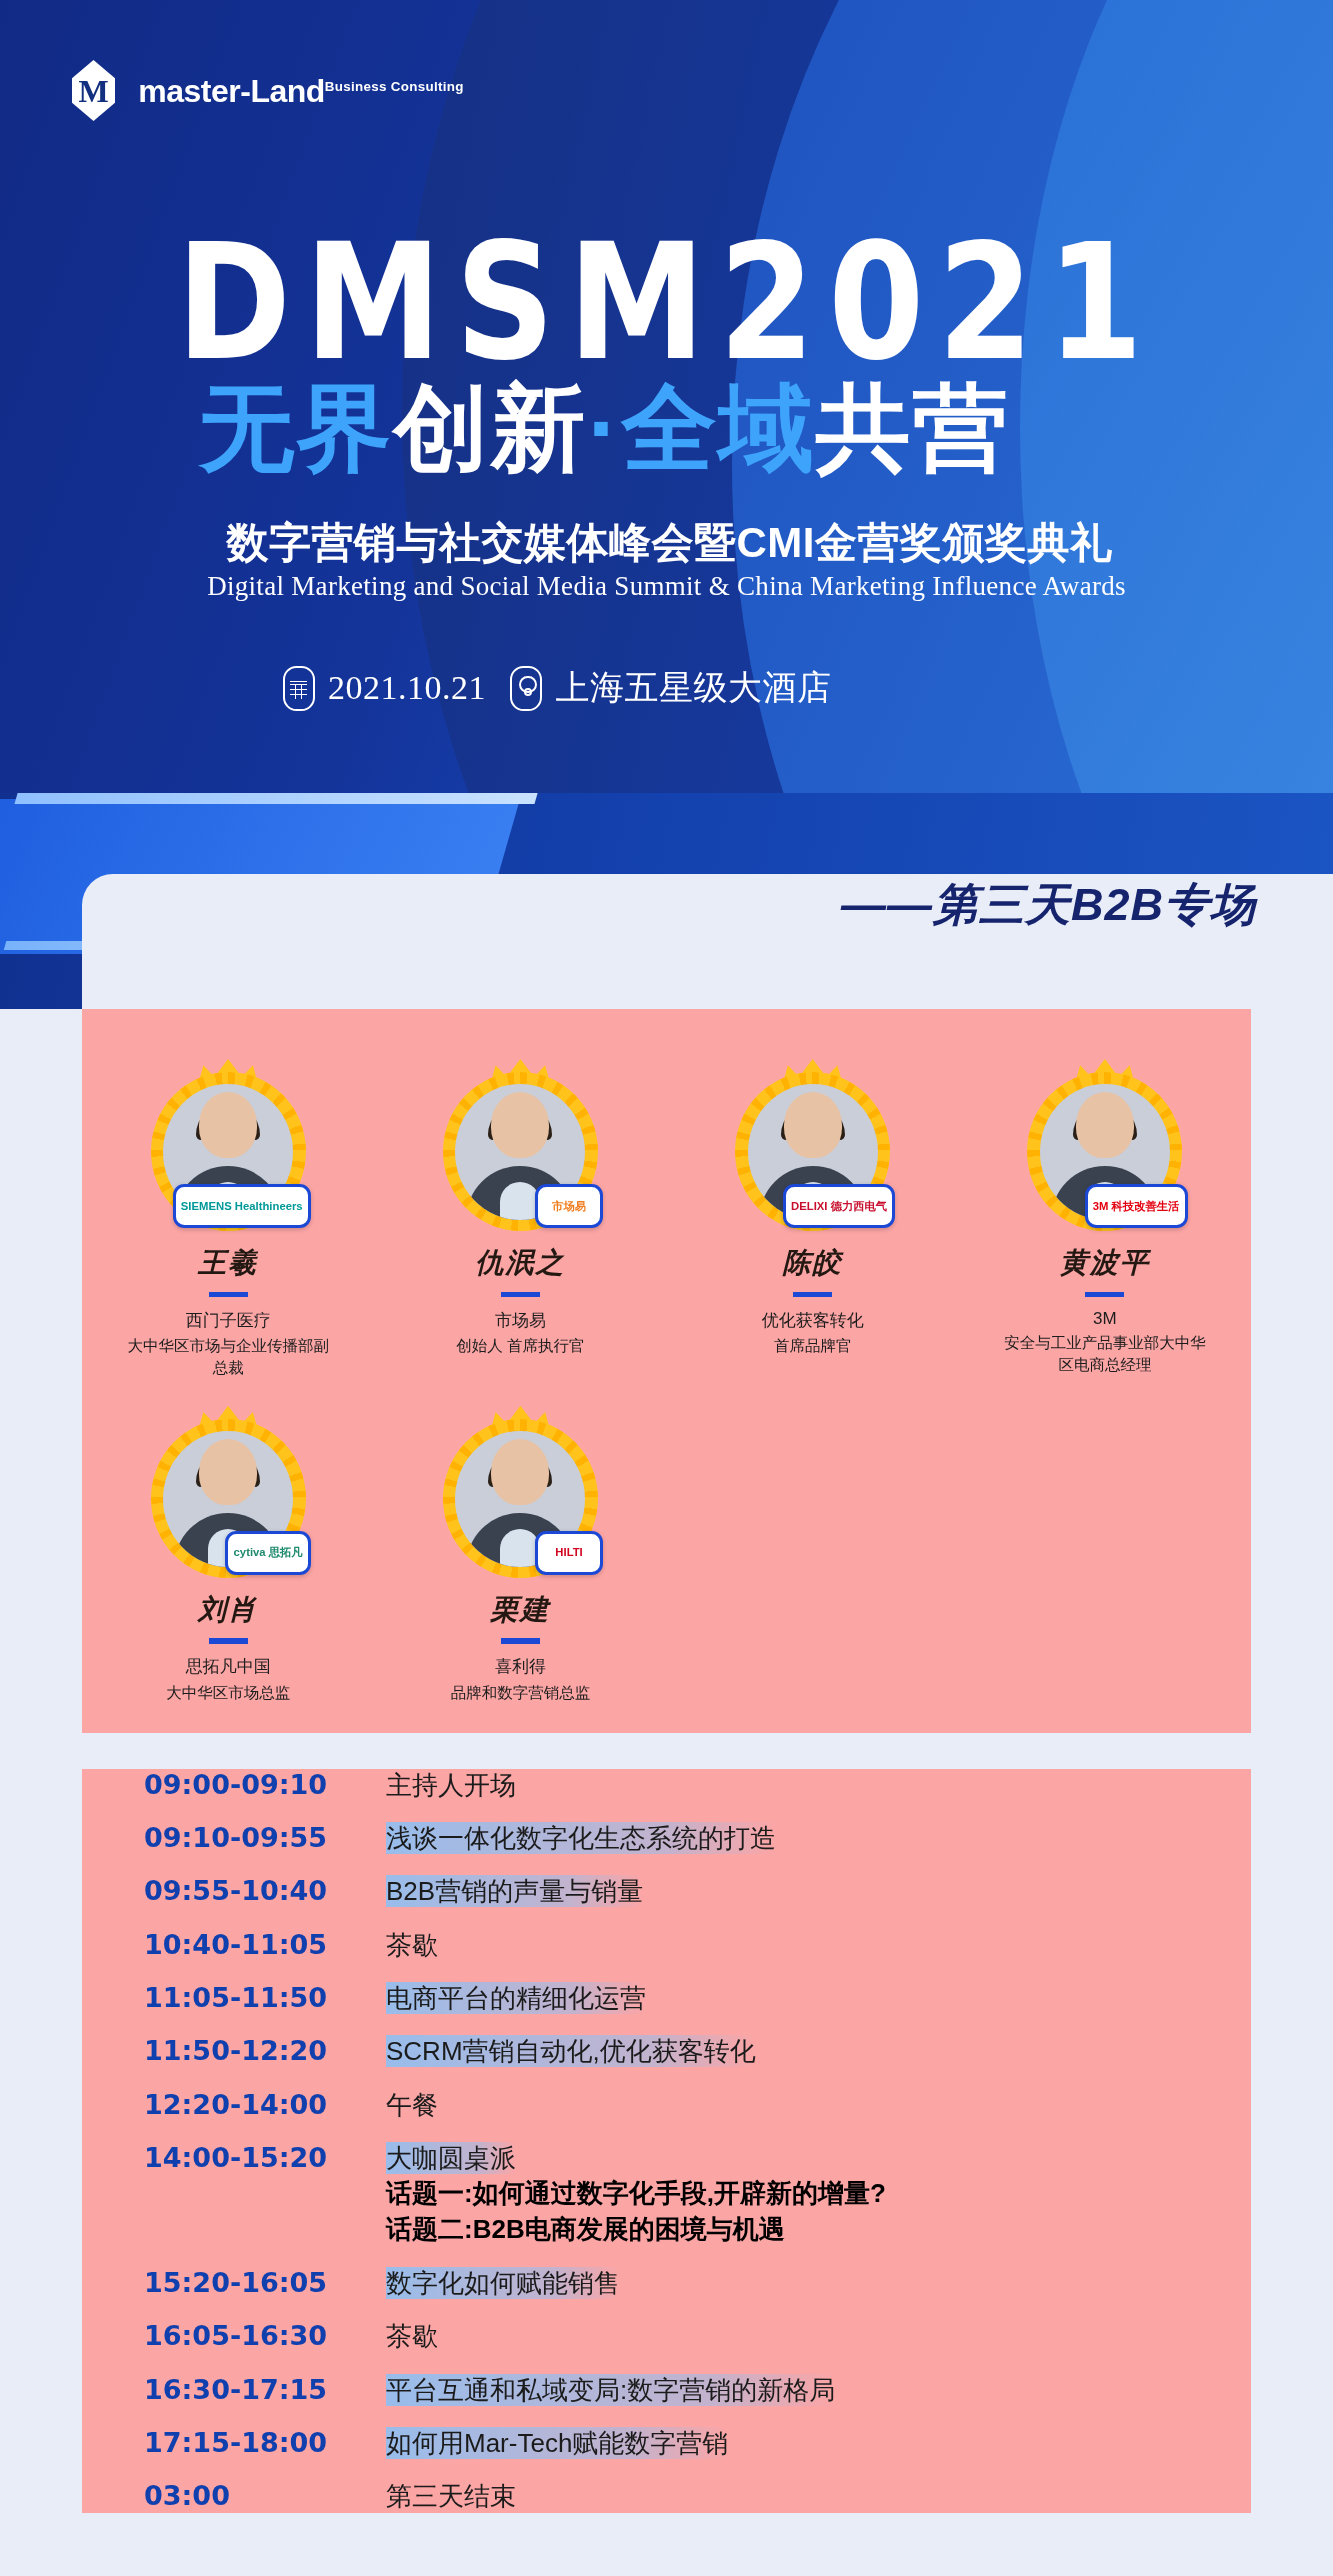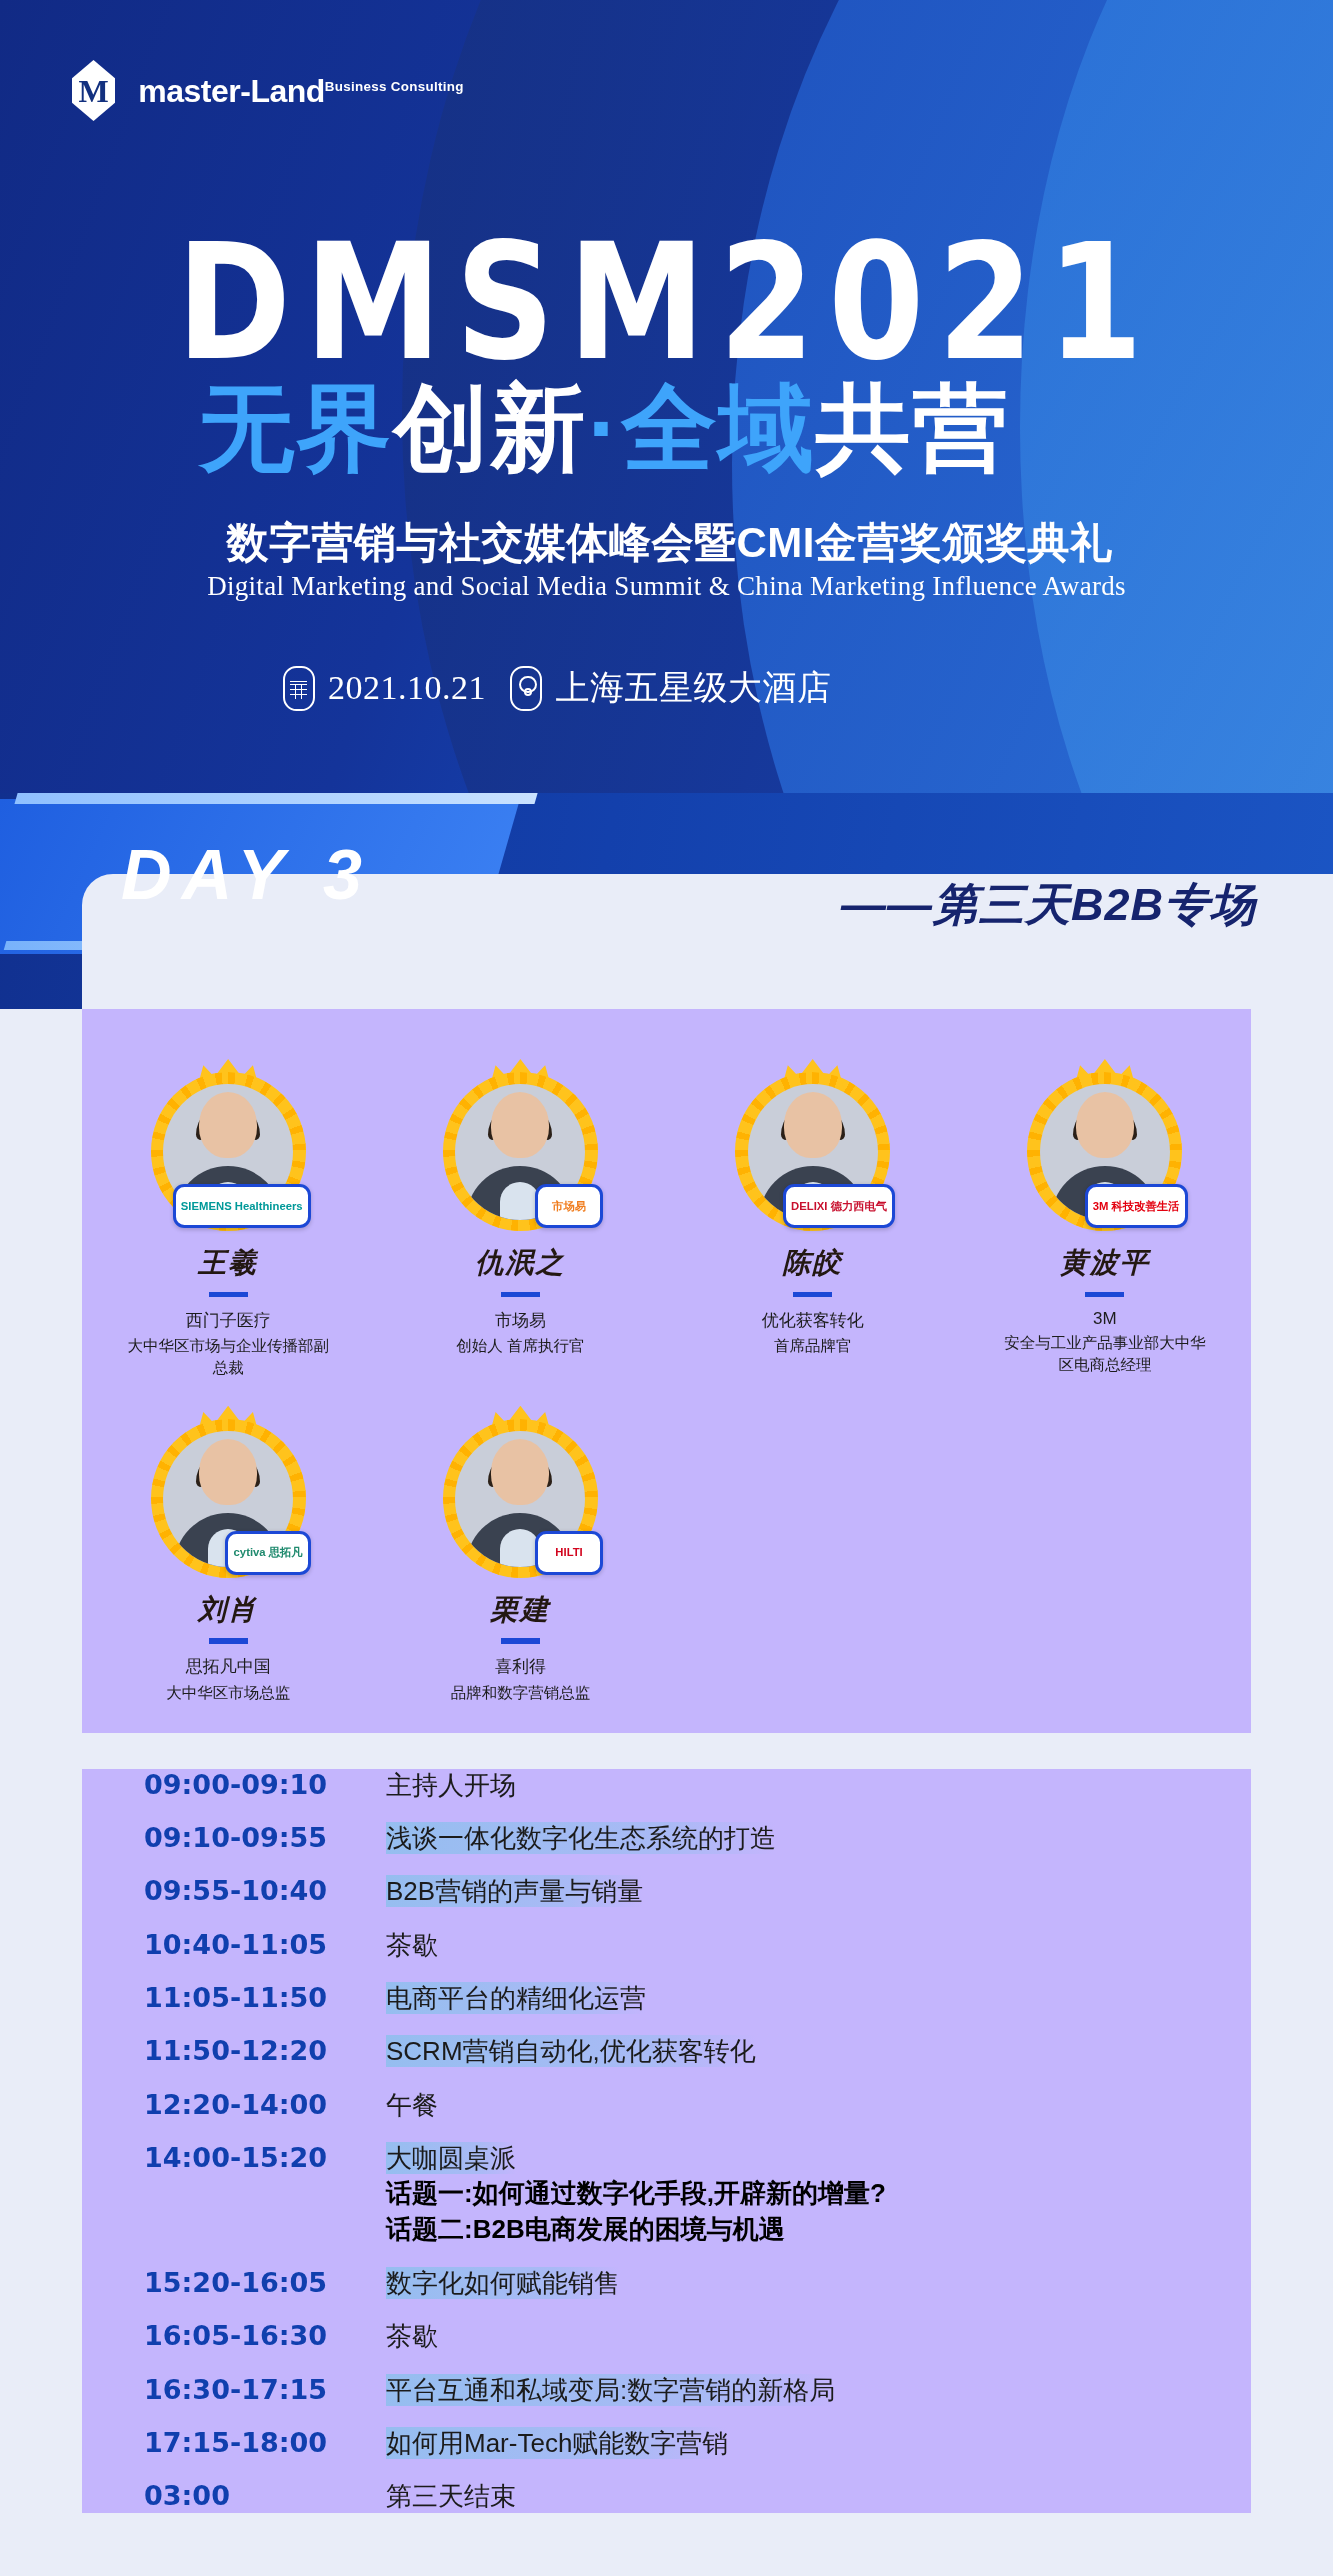--- a/index.html
+++ b/index.html
@@ -183,21 +183,21 @@
 
   
   .body-wrap {
     position: relative;
     width: 1333px;
     background: #e9edf8;
     padding: 0 0 62px 0;
   }
   .panel {
     margin: 0 82px;
-    background: #c4b5fd;
+    background: #fca5a5;
   }
 
   
   .speakers {
     padding-top: 52px;
     display: flex; flex-wrap: wrap;
     justify-content: flex-start;
   }
   .speaker {
     width: 25%;
@@ -360,21 +360,20 @@
         <div class="meta-text cn">上海五星级大酒店</div>
       </div>
     </div>
   </div>
 
   <div class="day-band">
     <div class="day-white-sheet"></div>
     <div class="day-tab"></div>
     <div class="day-tab-line1"></div>
     <div class="day-tab-line2"></div>
-    <div class="day-label">DAY 3</div>
     <div class="day-right">——第三天B2B专场</div>
   </div>
 
   <div class="body-wrap">
 
     <div class="panel">
       <div class="speakers" id="speakers">
           <div class="speaker">
             <div class="portrait-wrap">
               <div class="wreath"></div>

